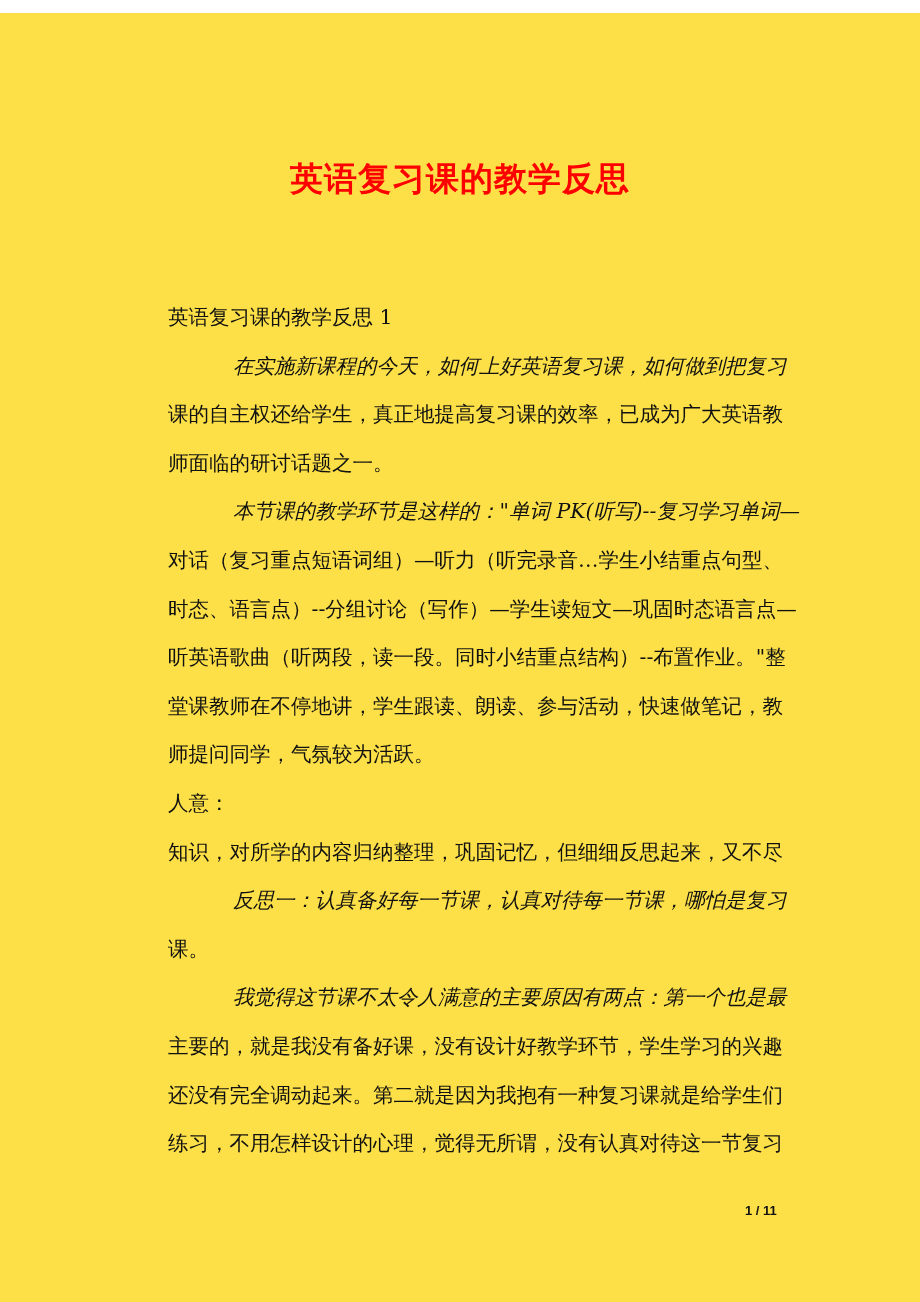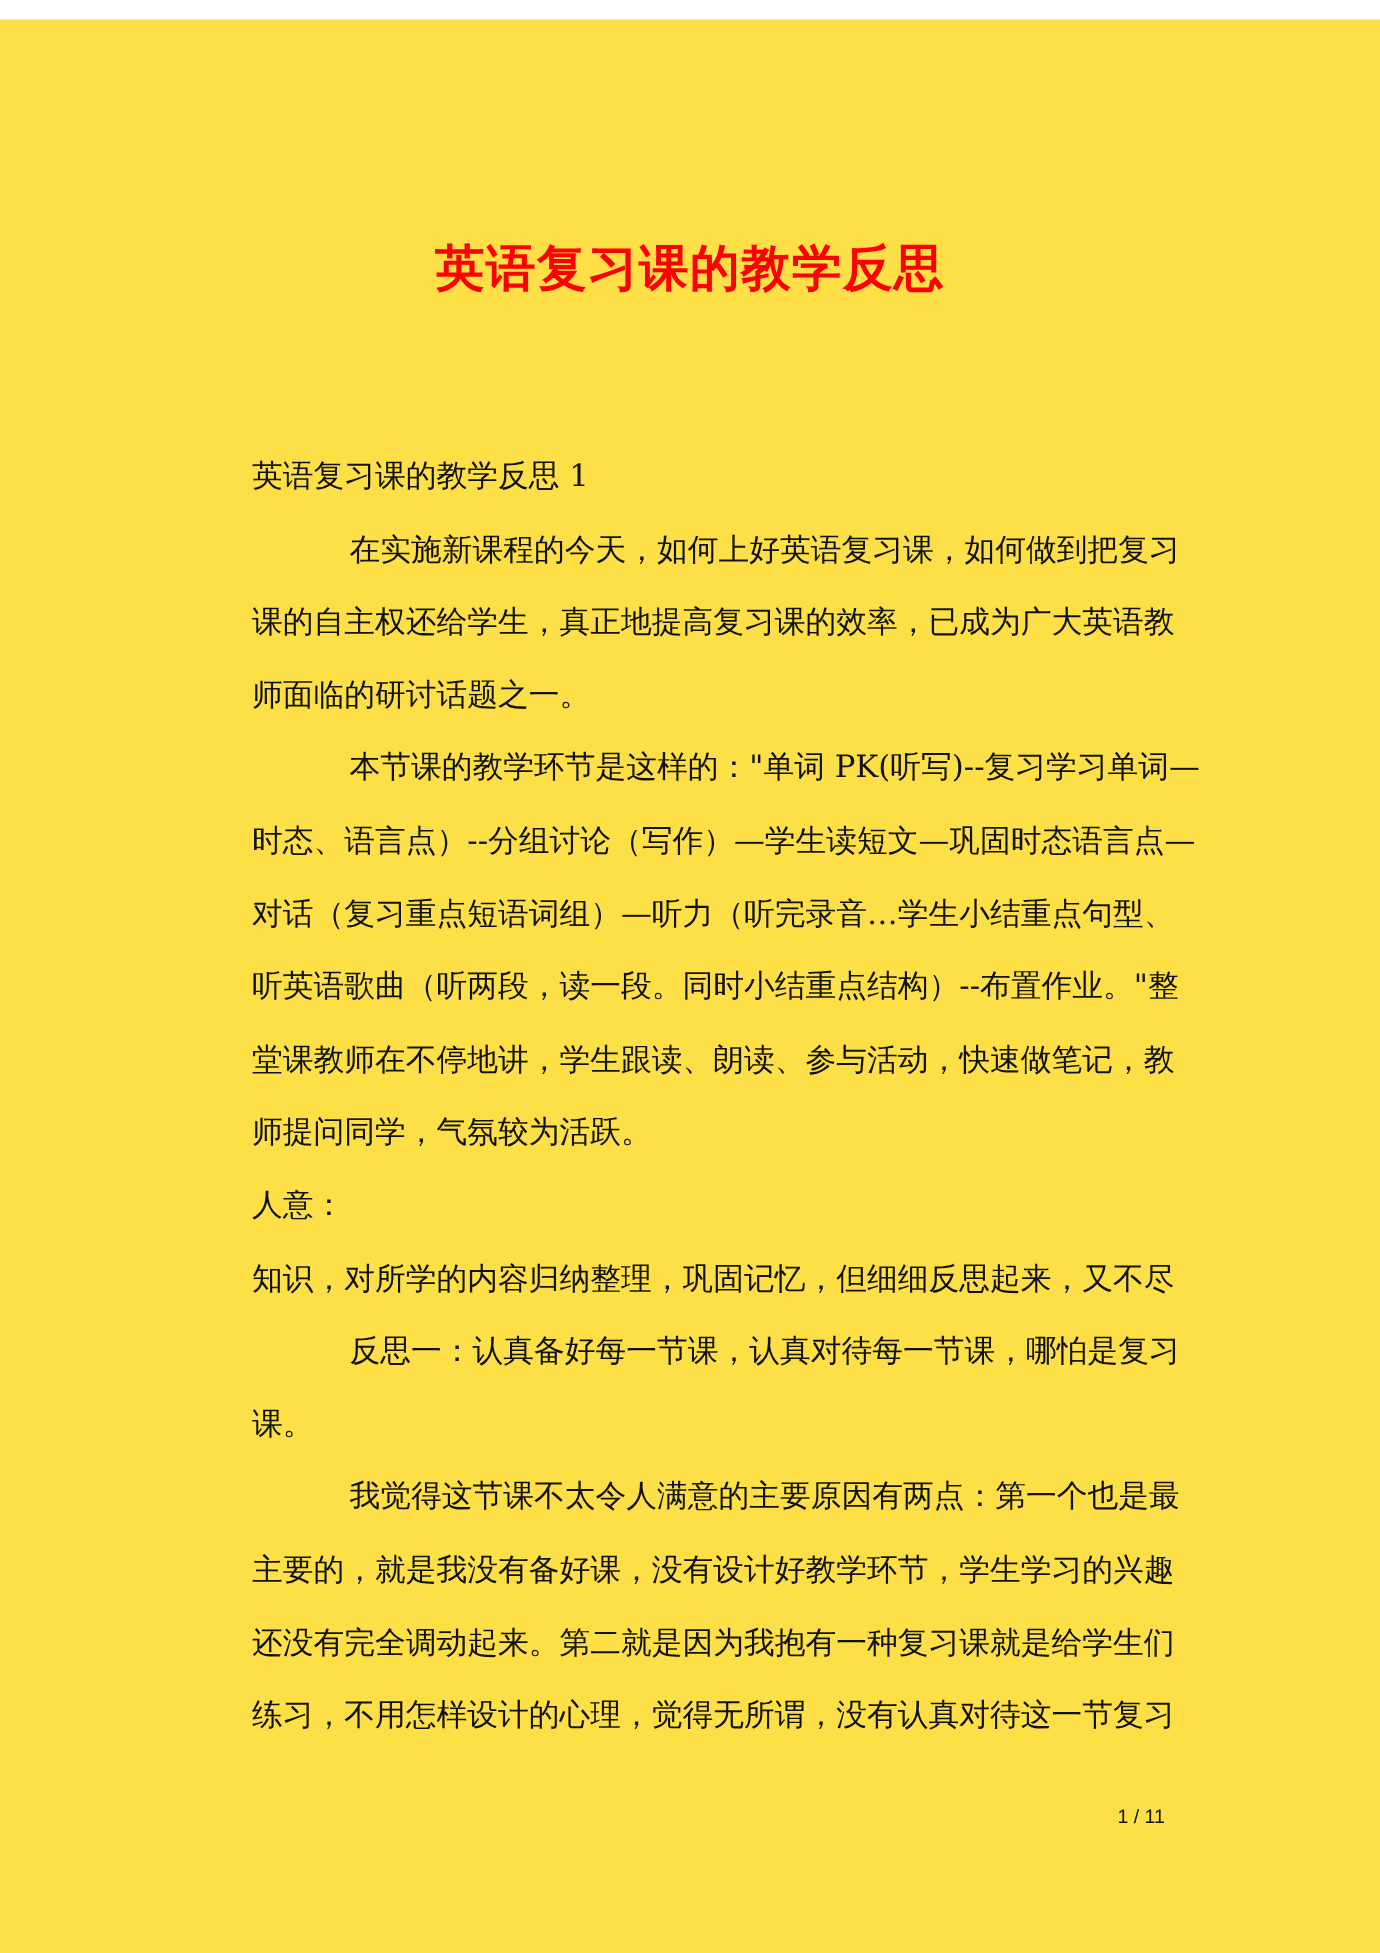--- a/index.html
+++ b/index.html
@@ -43,28 +43,29 @@
       line-height: 48.6px;
     }
     .line {
       display: block;
       white-space: nowrap;
       height: 48.6px;
       margin-left: 28px;
     }
     .line.indent {
       padding-left: 65px;
+      font-style: italic;
     }
     .page-number {
       position: absolute;
       left: 745px;
       top: 1190px;
       font-family: "Liberation Sans", "DejaVu Sans", sans-serif;
       font-size: 13px;
-      font-weight: normal;
+      font-weight: bold;
       color: #111111;
     }
   </style>
 </head>
 <body>
 
 <div class="page">
 
   <div class="title">英语复习课的教学反思</div>
 
@@ -73,22 +74,22 @@
     <span class="line">英语复习课的教学反思 1</span>
 
     <div>
       <span class="line indent">在实施新课程的今天，如何上好英语复习课，如何做到把复习</span>
       <span class="line">课的自主权还给学生，真正地提高复习课的效率，已成为广大英语教</span>
       <span class="line">师面临的研讨话题之一。</span>
     </div>
 
     <div>
       <span class="line indent">本节课的教学环节是这样的："单词 PK(听写)--复习学习单词—</span>
+      <span class="line">对话（复习重点短语词组）—听力（听完录音…学生小结重点句型、</span>
       <span class="line">时态、语言点）--分组讨论（写作）—学生读短文—巩固时态语言点—</span>
-      <span class="line">对话（复习重点短语词组）—听力（听完录音…学生小结重点句型、</span>
       <span class="line">听英语歌曲（听两段，读一段。同时小结重点结构）--布置作业。"整</span>
       <span class="line">堂课教师在不停地讲，学生跟读、朗读、参与活动，快速做笔记，教</span>
       <span class="line">师提问同学，气氛较为活跃。</span>
     </div>
 
     <div>
       <span class="line">人意：</span>
       <span class="line">知识，对所学的内容归纳整理，巩固记忆，但细细反思起来，又不尽</span>
     </div>
 

